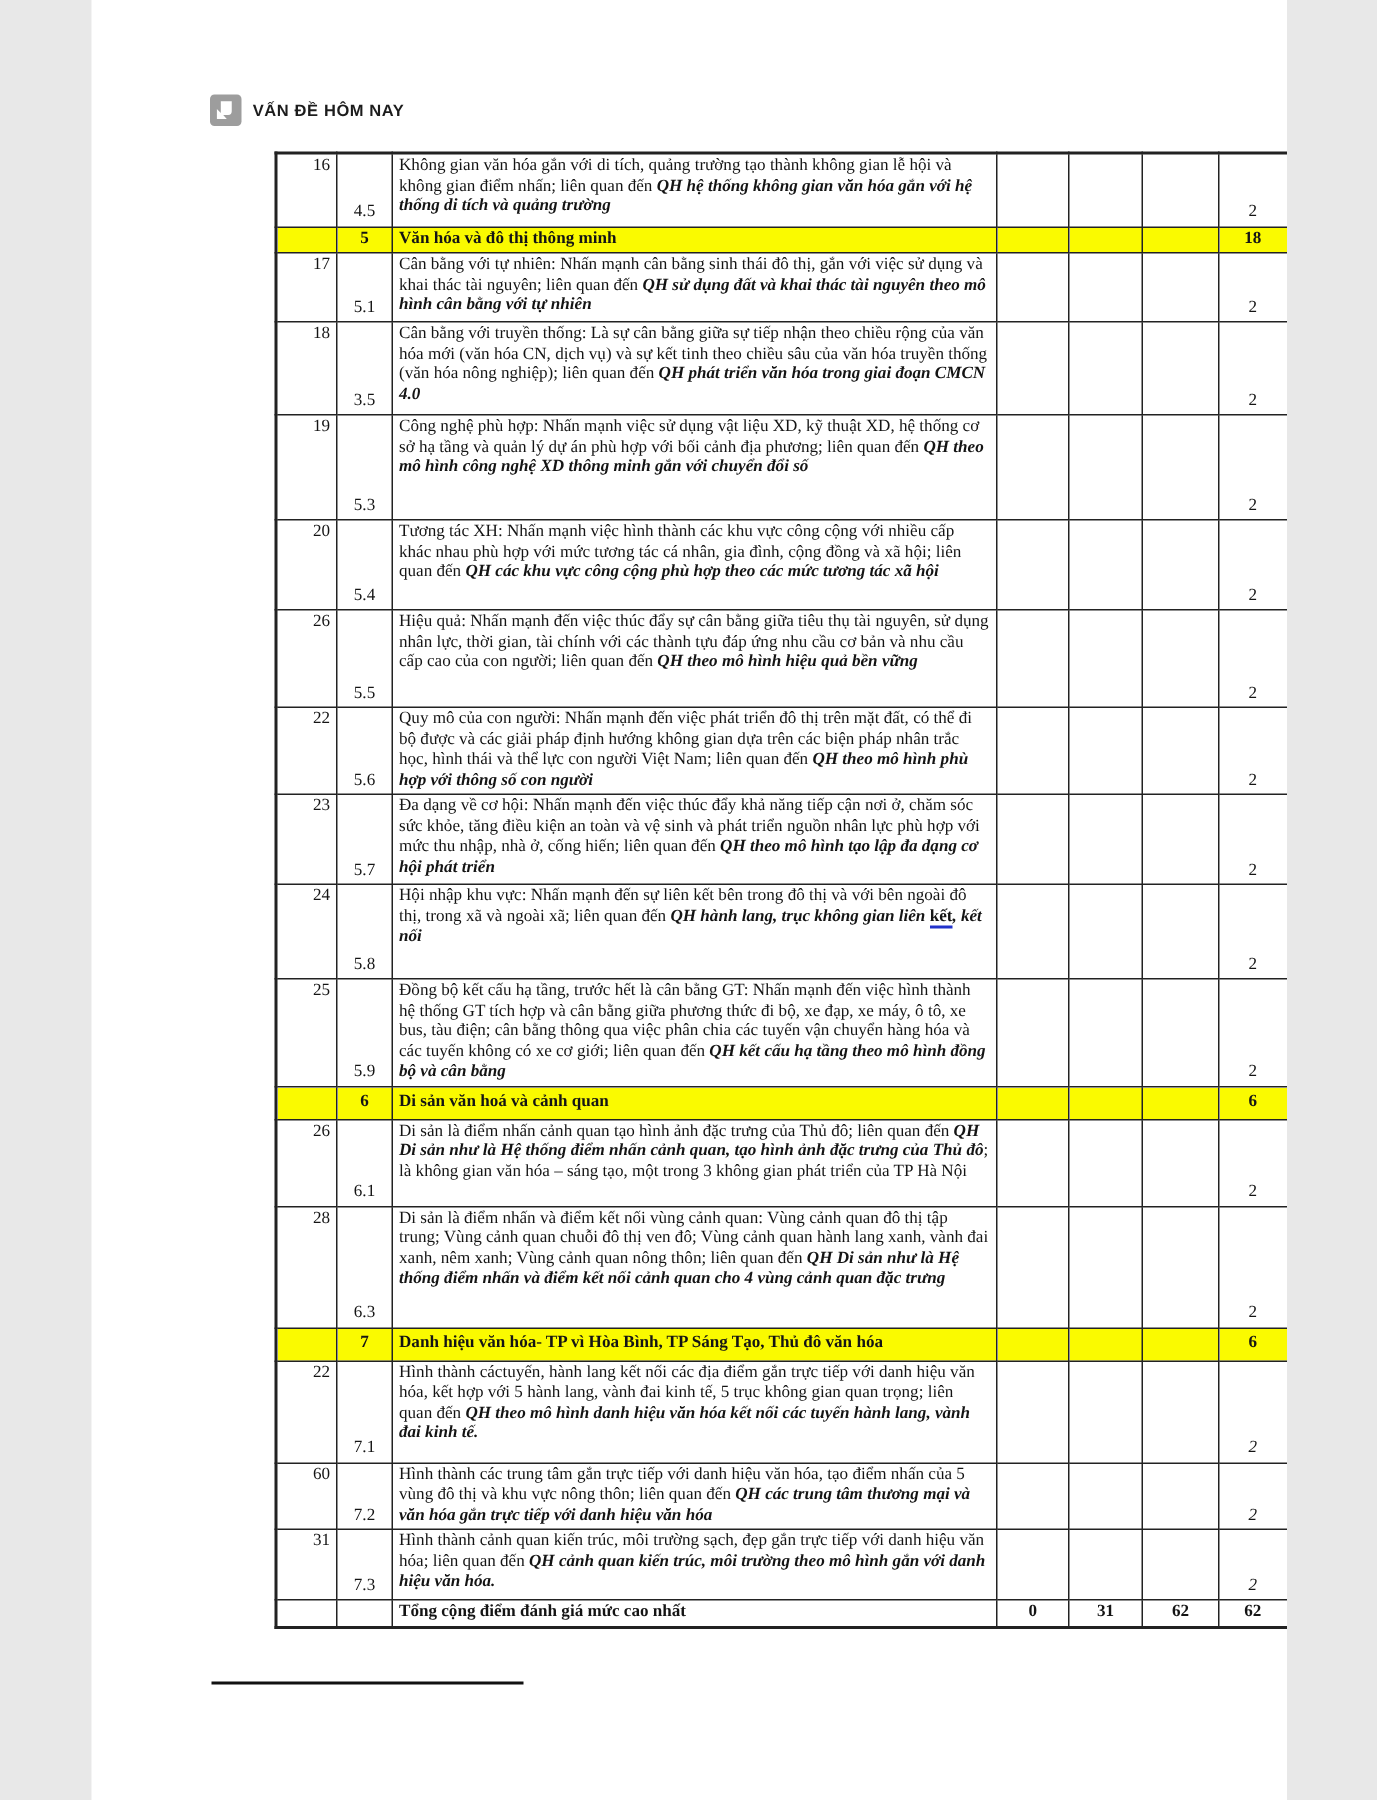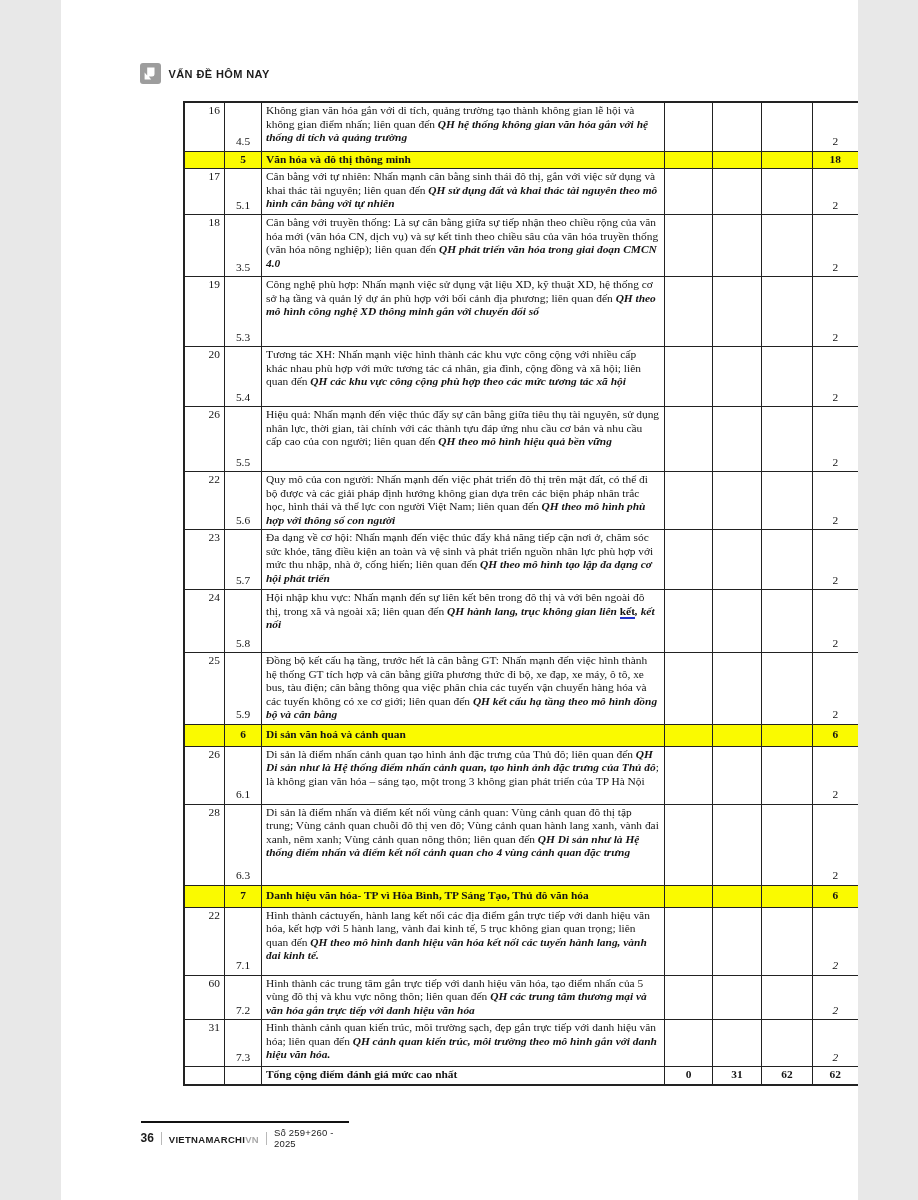--- a/index.html
+++ b/index.html
@@ -238,22 +238,15 @@
           <td class="score-cell">0</td>
           <td class="score-cell">31</td>
           <td class="score-cell">62</td>
           <td class="score-cell">62</td>
         </tr>
       </tbody>
   </table>
 
   <div class="footer">
     <div class="footer-rule"></div>
-    <div class="footer-line">
-      <span class="page-num">36</span>
-      <span class="fdiv"></span>
-      <span><span class="brand">VIETNAMARCHI</span><span class="brand-vn">VN</span></span>
-      <span class="fdiv"></span>
-      <span class="issue">Số 259+260 - 2025</span>
-    </div>
   </div>
 
 </div>
 
 </body></html>

